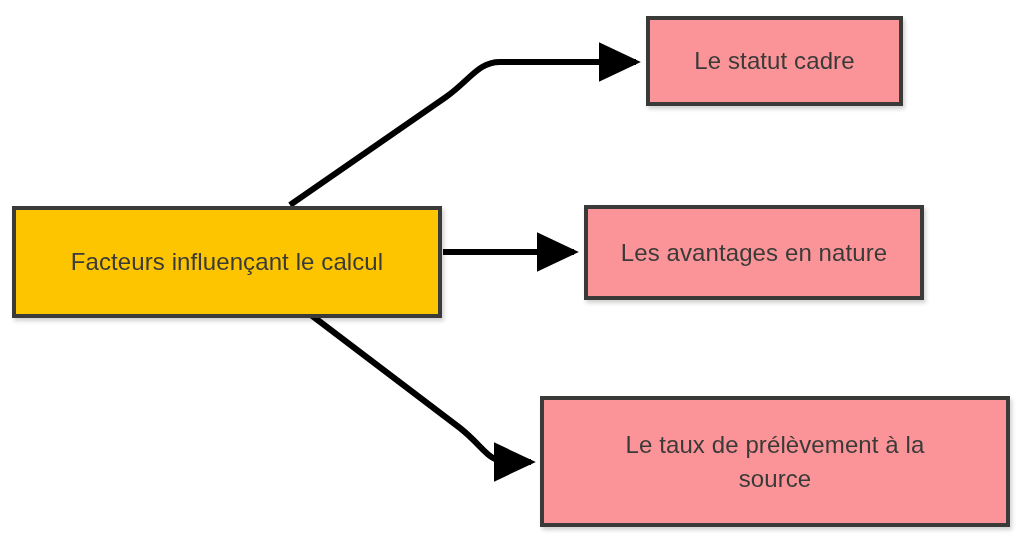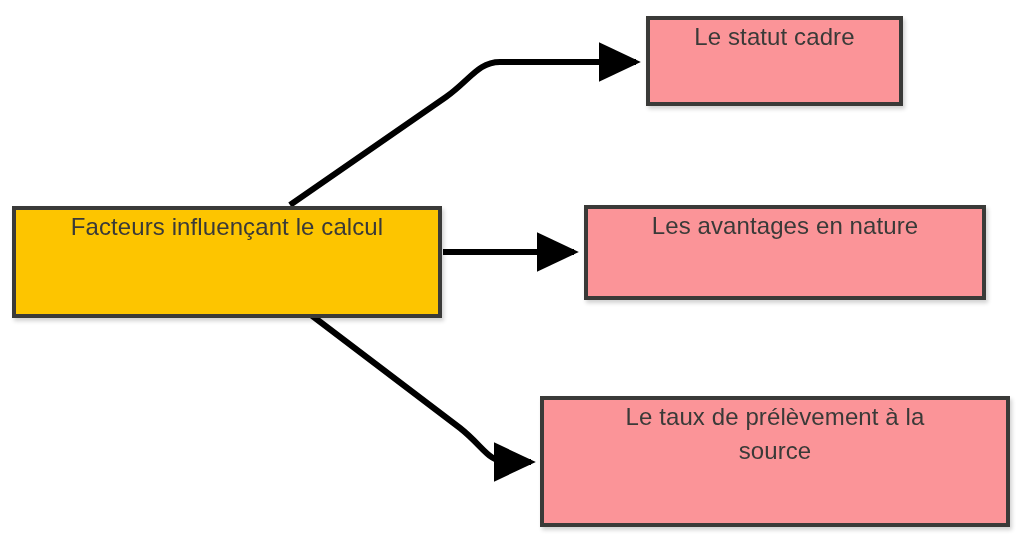--- a/index.html
+++ b/index.html
@@ -13,20 +13,21 @@
     height: 546px;
     background: #ffffff;
     overflow: hidden;
     font-family: "Liberation Sans", sans-serif;
   }
   .node {
     position: absolute;
     box-sizing: border-box;
     border: 4px solid #3a3a38;
     display: flex;
+    align-items: center;
     justify-content: center;
     text-align: center;
     color: #3a3a38;
     font-size: 24px;
     line-height: 34px;
     letter-spacing: 0.1px;
     box-shadow: 2px 3px 4px rgba(0,0,0,0.18);
   }
   .node-label {
     display: block;
@@ -43,21 +44,21 @@
   #node-statut {
     left: 646px;
     top: 16px;
     width: 257px;
     height: 90px;
     background: #fb9498;
   }
   #node-avantages {
     left: 584px;
     top: 205px;
-    width: 402px;
+    width: 340px;
     height: 95px;
     background: #fb9498;
   }
   #node-taux {
     left: 540px;
     top: 396px;
     width: 470px;
     height: 131px;
     background: #fb9498;
   }

